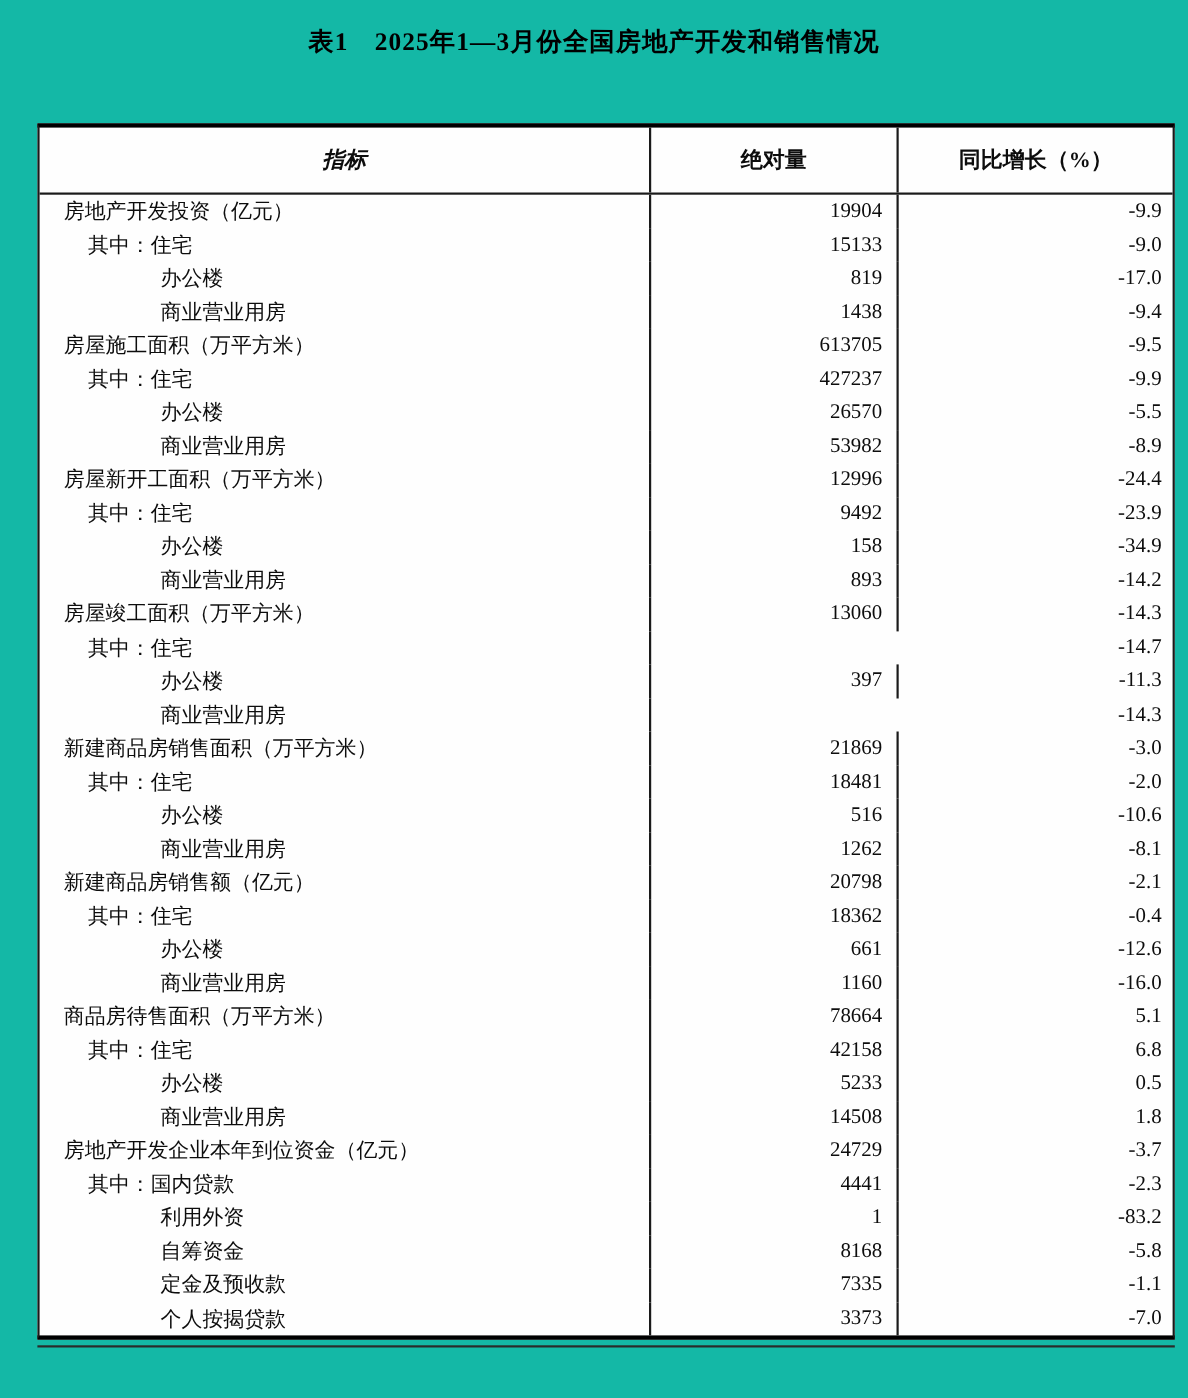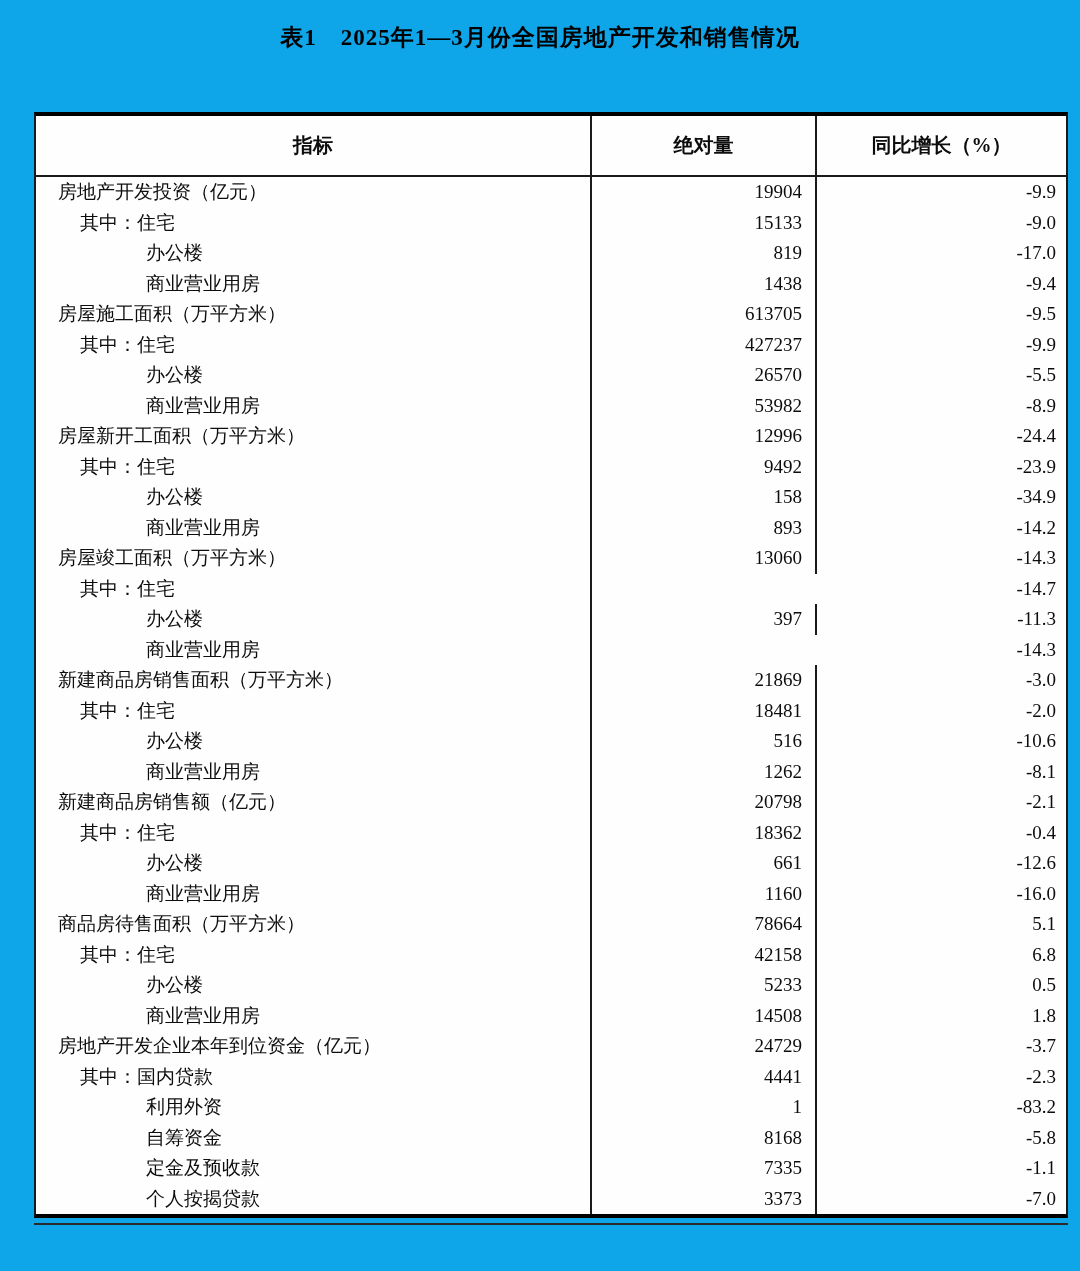--- a/index.html
+++ b/index.html
@@ -10,21 +10,21 @@
   }
   body {
     font-family: "Liberation Serif", "DejaVu Serif", serif;
     color: #0d0d0d;
     -webkit-font-smoothing: antialiased;
   }
   .page {
     width: 1080px;
     height: 1271px;
     position: relative;
-    background: #0ea5e9;
+    background: #14b8a6;
     overflow: hidden;
   }
   .title {
     margin: 0;
     padding-top: 22px;
     text-align: center;
     font-size: 23px;
     font-weight: bold;
     letter-spacing: 1px;
     color: #000;
@@ -99,21 +99,21 @@
 </head>
 <body>
 
 <div class="page">
 
   <h1 class="title">表1　2025年1—3月份全国房地产开发和销售情况</h1>
 
   <div class="table-wrap">
 
     <div class="thead">
-      <div class="cell c1" style="justify-content:center; padding-left:0;">指标</div>
+      <div class="cell c1" style="justify-content:center; padding-left:0;font-style:italic;">指标</div>
       <div class="cell c2" style="justify-content:center; padding-right:0;">绝对量</div>
       <div class="cell c3" style="justify-content:center; padding-right:0;">同比增长（%）</div>
     </div>
 
     <div id="table-body">
         <div class="trow">
           <div class="cell c1 ind0">房地产开发投资（亿元）</div>
           <div class="cell c2">19904</div>
           <div class="cell c3">-9.9</div>
         </div>

